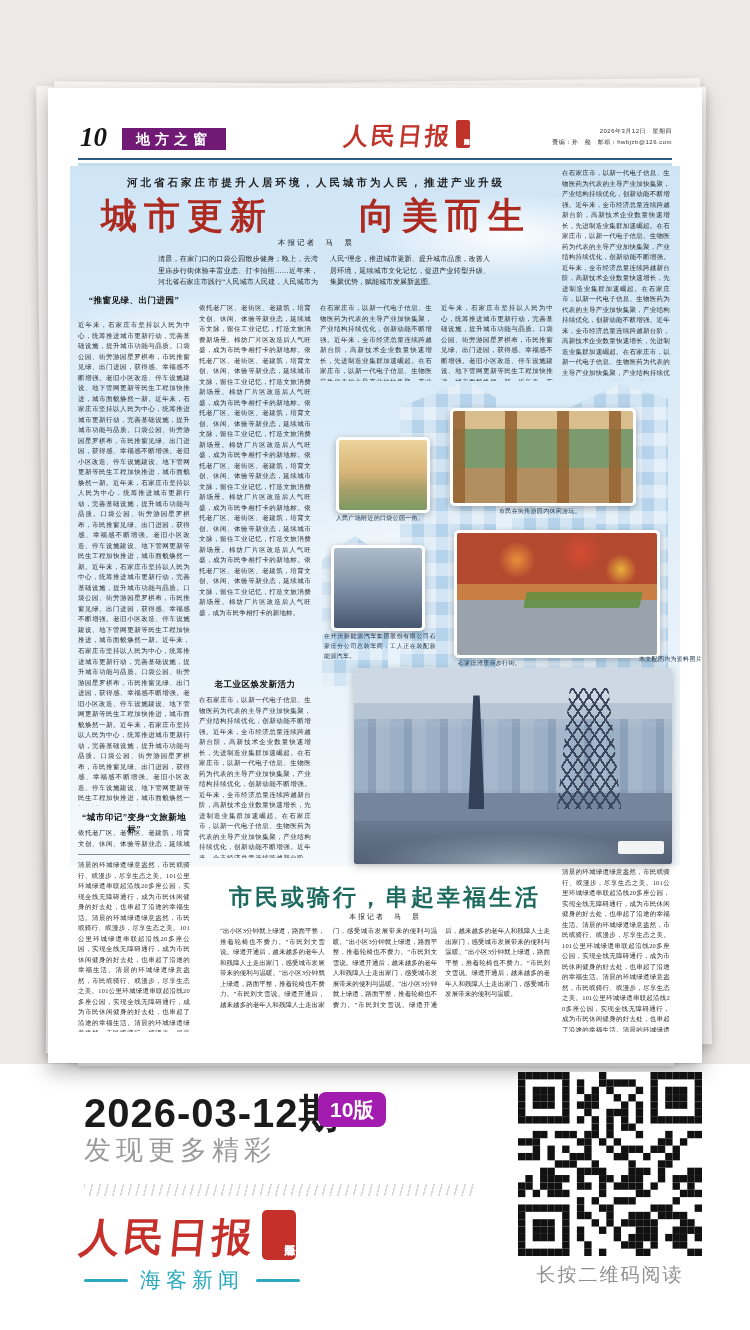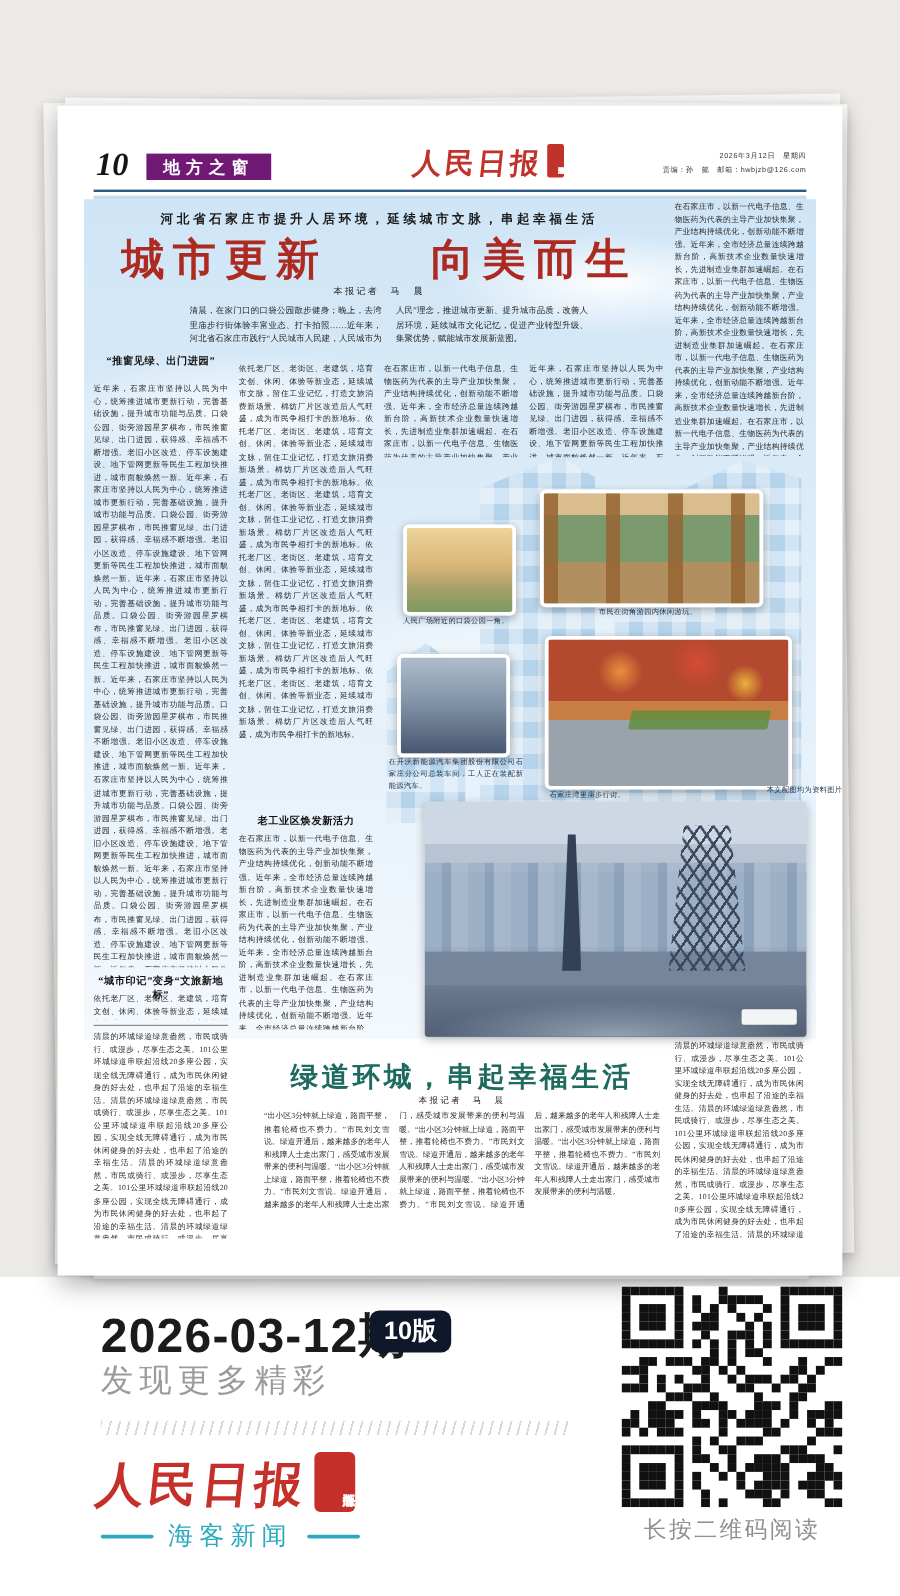--- a/index.html
+++ b/index.html
@@ -130,21 +130,21 @@
   .a2-headline{position:absolute;left:172px;top:794px;width:330px;text-align:center;
     font:bold 23px "Liberation Serif",serif;letter-spacing:3px;z-index:3;}
   .a2-byline{position:absolute;left:172px;top:824px;width:330px;text-align:center;
     font:7px "Liberation Serif",serif;color:#222;letter-spacing:2px;z-index:3;}
   .a2-cols{position:absolute;left:172px;top:838px;width:330px;height:106px;overflow:hidden;
     font:6.5px/1.62 "Liberation Serif",serif;color:#2b2b2b;text-align:justify;
     column-count:3;column-gap:8px;word-break:break-all;z-index:3;}
 
   
   .f-issue{position:absolute;left:84px;top:1086px;font:bold 40px "Liberation Sans",sans-serif;color:#1b1b1b;letter-spacing:1px;}
-  .f-badge{position:absolute;left:308px;top:1092px;background:#0f172a;color:#fff;border-radius:8px;
+  .f-badge{position:absolute;left:318px;top:1092px;background:#a21caf;color:#fff;border-radius:8px;
     font:bold 21px/1 "Liberation Sans",sans-serif;padding:7px 12px;}
   .f-tagline{position:absolute;left:84px;top:1132px;font:27px "Liberation Sans",sans-serif;color:#9b9b9b;letter-spacing:5px;}
   .f-hatch{position:absolute;left:84px;top:1184px;width:392px;height:12px;
     background:repeating-linear-gradient(105deg,#d8d8d8 0 1.5px,transparent 1.5px 7.5px);}
   .f-brand{position:absolute;left:80px;top:1210px;display:flex;align-items:flex-start;gap:6px;}
   .fb-text{font:bold 40px "Liberation Serif",serif;color:#c5302b;letter-spacing:4px;transform:skewX(-6deg);}
   .fb-box{width:34px;height:44px;background:#c5302b;border-radius:5px;color:#fff;
     font:bold 11px/1.15 "Liberation Sans",sans-serif;writing-mode:vertical-rl;text-align:center;padding:3px 0;}
   .f-haike{position:absolute;left:84px;top:1266px;display:flex;align-items:center;gap:12px;}
   .fh-line{width:44px;height:3px;background:#2ba9be;border-radius:2px;}
@@ -173,21 +173,21 @@
     <div class="masthead">
       <span class="mh-text">人民日报</span>
       <span class="mh-box">海外版</span>
     </div>
     <div class="hinfo">
       <div>2026年3月12日　星期四</div>
       <div>责编：孙　懿　邮箱：hwbjzb@126.com</div>
     </div>
     <div class="hrule"></div>
 
-    <div class="kicker">河北省石家庄市提升人居环境，延续城市文脉，串起幸福生活</div>
+    <div class="kicker">河北省石家庄市提升人居环境，人民城市为人民，推进产业升级</div>
     <div class="headline" style="color: rgb(173, 42, 33);">城市更新　　向美而生</div>
     <div class="byline">本报记者　马　晨</div>
     <div class="intro">清晨，在家门口的口袋公园散步健身；晚上，去湾里庙步行街体验丰富业态、打卡拍照……近年来，河北省石家庄市践行“人民城市人民建，人民城市为人民”理念，推进城市更新、提升城市品质，改善人居环境，延续城市文化记忆，促进产业转型升级、集聚优势，赋能城市发展新蓝图。</div>
 
     <div class="subhead" style="left:30px;top:207px;width:112px;">“推窗见绿、出门进园”</div>
     <div class="fill colA1">近年来，石家庄市坚持以人民为中心，统筹推进城市更新行动，完善基础设施，提升城市功能与品质。口袋公园、街旁游园星罗棋布，市民推窗见绿、出门进园，获得感、幸福感不断增强。老旧小区改造、停车设施建设、地下管网更新等民生工程加快推进，城市面貌焕然一新。近年来，石家庄市坚持以人民为中心，统筹推进城市更新行动，完善基础设施，提升城市功能与品质。口袋公园、街旁游园星罗棋布，市民推窗见绿、出门进园，获得感、幸福感不断增强。老旧小区改造、停车设施建设、地下管网更新等民生工程加快推进，城市面貌焕然一新。近年来，石家庄市坚持以人民为中心，统筹推进城市更新行动，完善基础设施，提升城市功能与品质。口袋公园、街旁游园星罗棋布，市民推窗见绿、出门进园，获得感、幸福感不断增强。老旧小区改造、停车设施建设、地下管网更新等民生工程加快推进，城市面貌焕然一新。近年来，石家庄市坚持以人民为中心，统筹推进城市更新行动，完善基础设施，提升城市功能与品质。口袋公园、街旁游园星罗棋布，市民推窗见绿、出门进园，获得感、幸福感不断增强。老旧小区改造、停车设施建设、地下管网更新等民生工程加快推进，城市面貌焕然一新。近年来，石家庄市坚持以人民为中心，统筹推进城市更新行动，完善基础设施，提升城市功能与品质。口袋公园、街旁游园星罗棋布，市民推窗见绿、出门进园，获得感、幸福感不断增强。老旧小区改造、停车设施建设、地下管网更新等民生工程加快推进，城市面貌焕然一新。近年来，石家庄市坚持以人民为中心，统筹推进城市更新行动，完善基础设施，提升城市功能与品质。口袋公园、街旁游园星罗棋布，市民推窗见绿、出门进园，获得感、幸福感不断增强。老旧小区改造、停车设施建设、地下管网更新等民生工程加快推进，城市面貌焕然一新。近年来，石家庄市坚持以人民为中心，统筹推进城市更新行动，完善基础设施，提升城市功能与品质。口袋公园、街旁游园星罗棋布，市民推窗见绿、出门进园，获得感、幸福感不断增强。老旧小区改造、停车设施建设、地下管网更新等民生工程加快推进，城市面貌焕然一新。近年来，石家庄市坚持以人民为中心，统筹推进城市更新行动，完善基础设施，提升城市功能与品质。口袋公园、街旁游园星罗棋布，市民推窗见绿、出门进园，获得感、幸福感不断增强。老旧小区改造、停车设施建设、地下管网更新等民生工程加快推进，城市面貌焕然一新。</div>
     <div class="subhead" style="left:30px;top:724px;width:112px;">“城市印记”变身“文旅新地标”</div>
     <div class="fill colA2">依托老厂区、老街区、老建筑，培育文创、休闲、体验等新业态，延续城市文脉，留住工业记忆，打造文旅消费新场景。棉纺厂片区改造后人气旺盛，成为市民争相打卡的新地标。依托老厂区、老街区、老建筑，培育文创、休闲、体验等新业态，延续城市文脉，留住工业记忆，打造文旅消费新场景。棉纺厂片区改造后人气旺盛，成为市民争相打卡的新地标。</div>
     <div class="cdivider" style="left:30px;top:766px;width:112px;"></div>
     <div class="fill colA3">清晨的环城绿道绿意盎然，市民或骑行、或漫步，尽享生态之美。101公里环城绿道串联起沿线20多座公园，实现全线无障碍通行，成为市民休闲健身的好去处，也串起了沿途的幸福生活。清晨的环城绿道绿意盎然，市民或骑行、或漫步，尽享生态之美。101公里环城绿道串联起沿线20多座公园，实现全线无障碍通行，成为市民休闲健身的好去处，也串起了沿途的幸福生活。清晨的环城绿道绿意盎然，市民或骑行、或漫步，尽享生态之美。101公里环城绿道串联起沿线20多座公园，实现全线无障碍通行，成为市民休闲健身的好去处，也串起了沿途的幸福生活。清晨的环城绿道绿意盎然，市民或骑行、或漫步，尽享生态之美。101公里环城绿道串联起沿线20多座公园，实现全线无障碍通行，成为市民休闲健身的好去处，也串起了沿途的幸福生活。</div>
@@ -219,21 +219,21 @@
     <div class="caption credit">本文配图均为资料图片</div>
 
     <div class="bigphoto">
       <div class="bp-skyline"></div>
       <div class="bp-tower1"></div>
       <div class="bp-tower2"></div>
       <div class="bp-plaza"></div>
       <div class="bp-mark"></div>
     </div>
 
-    <div class="a2-headline" style="color: rgb(29, 106, 94);">绿道环城，串起幸福生活</div>
+    <div class="a2-headline" style="color: rgb(29, 106, 94);">市民或骑行，串起幸福生活</div>
     <div class="a2-byline">本报记者　马　晨</div>
     <div class="a2-cols">“出小区3分钟就上绿道，路面平整，推着轮椅也不费力。”市民刘文雪说。绿道开通后，越来越多的老年人和残障人士走出家门，感受城市发展带来的便利与温暖。“出小区3分钟就上绿道，路面平整，推着轮椅也不费力。”市民刘文雪说。绿道开通后，越来越多的老年人和残障人士走出家门，感受城市发展带来的便利与温暖。“出小区3分钟就上绿道，路面平整，推着轮椅也不费力。”市民刘文雪说。绿道开通后，越来越多的老年人和残障人士走出家门，感受城市发展带来的便利与温暖。“出小区3分钟就上绿道，路面平整，推着轮椅也不费力。”市民刘文雪说。绿道开通后，越来越多的老年人和残障人士走出家门，感受城市发展带来的便利与温暖。“出小区3分钟就上绿道，路面平整，推着轮椅也不费力。”市民刘文雪说。绿道开通后，越来越多的老年人和残障人士走出家门，感受城市发展带来的便利与温暖。</div>
     <div class="fill colF1">清晨的环城绿道绿意盎然，市民或骑行、或漫步，尽享生态之美。101公里环城绿道串联起沿线20多座公园，实现全线无障碍通行，成为市民休闲健身的好去处，也串起了沿途的幸福生活。清晨的环城绿道绿意盎然，市民或骑行、或漫步，尽享生态之美。101公里环城绿道串联起沿线20多座公园，实现全线无障碍通行，成为市民休闲健身的好去处，也串起了沿途的幸福生活。清晨的环城绿道绿意盎然，市民或骑行、或漫步，尽享生态之美。101公里环城绿道串联起沿线20多座公园，实现全线无障碍通行，成为市民休闲健身的好去处，也串起了沿途的幸福生活。清晨的环城绿道绿意盎然，市民或骑行、或漫步，尽享生态之美。101公里环城绿道串联起沿线20多座公园，实现全线无障碍通行，成为市民休闲健身的好去处，也串起了沿途的幸福生活。</div>
   </div>
 
   <div class="f-issue">2026-03-12期</div>
   <div class="f-badge">10版</div>
   <div class="f-tagline">发现更多精彩</div>
   <div class="f-hatch"></div>
   <div class="f-brand">

